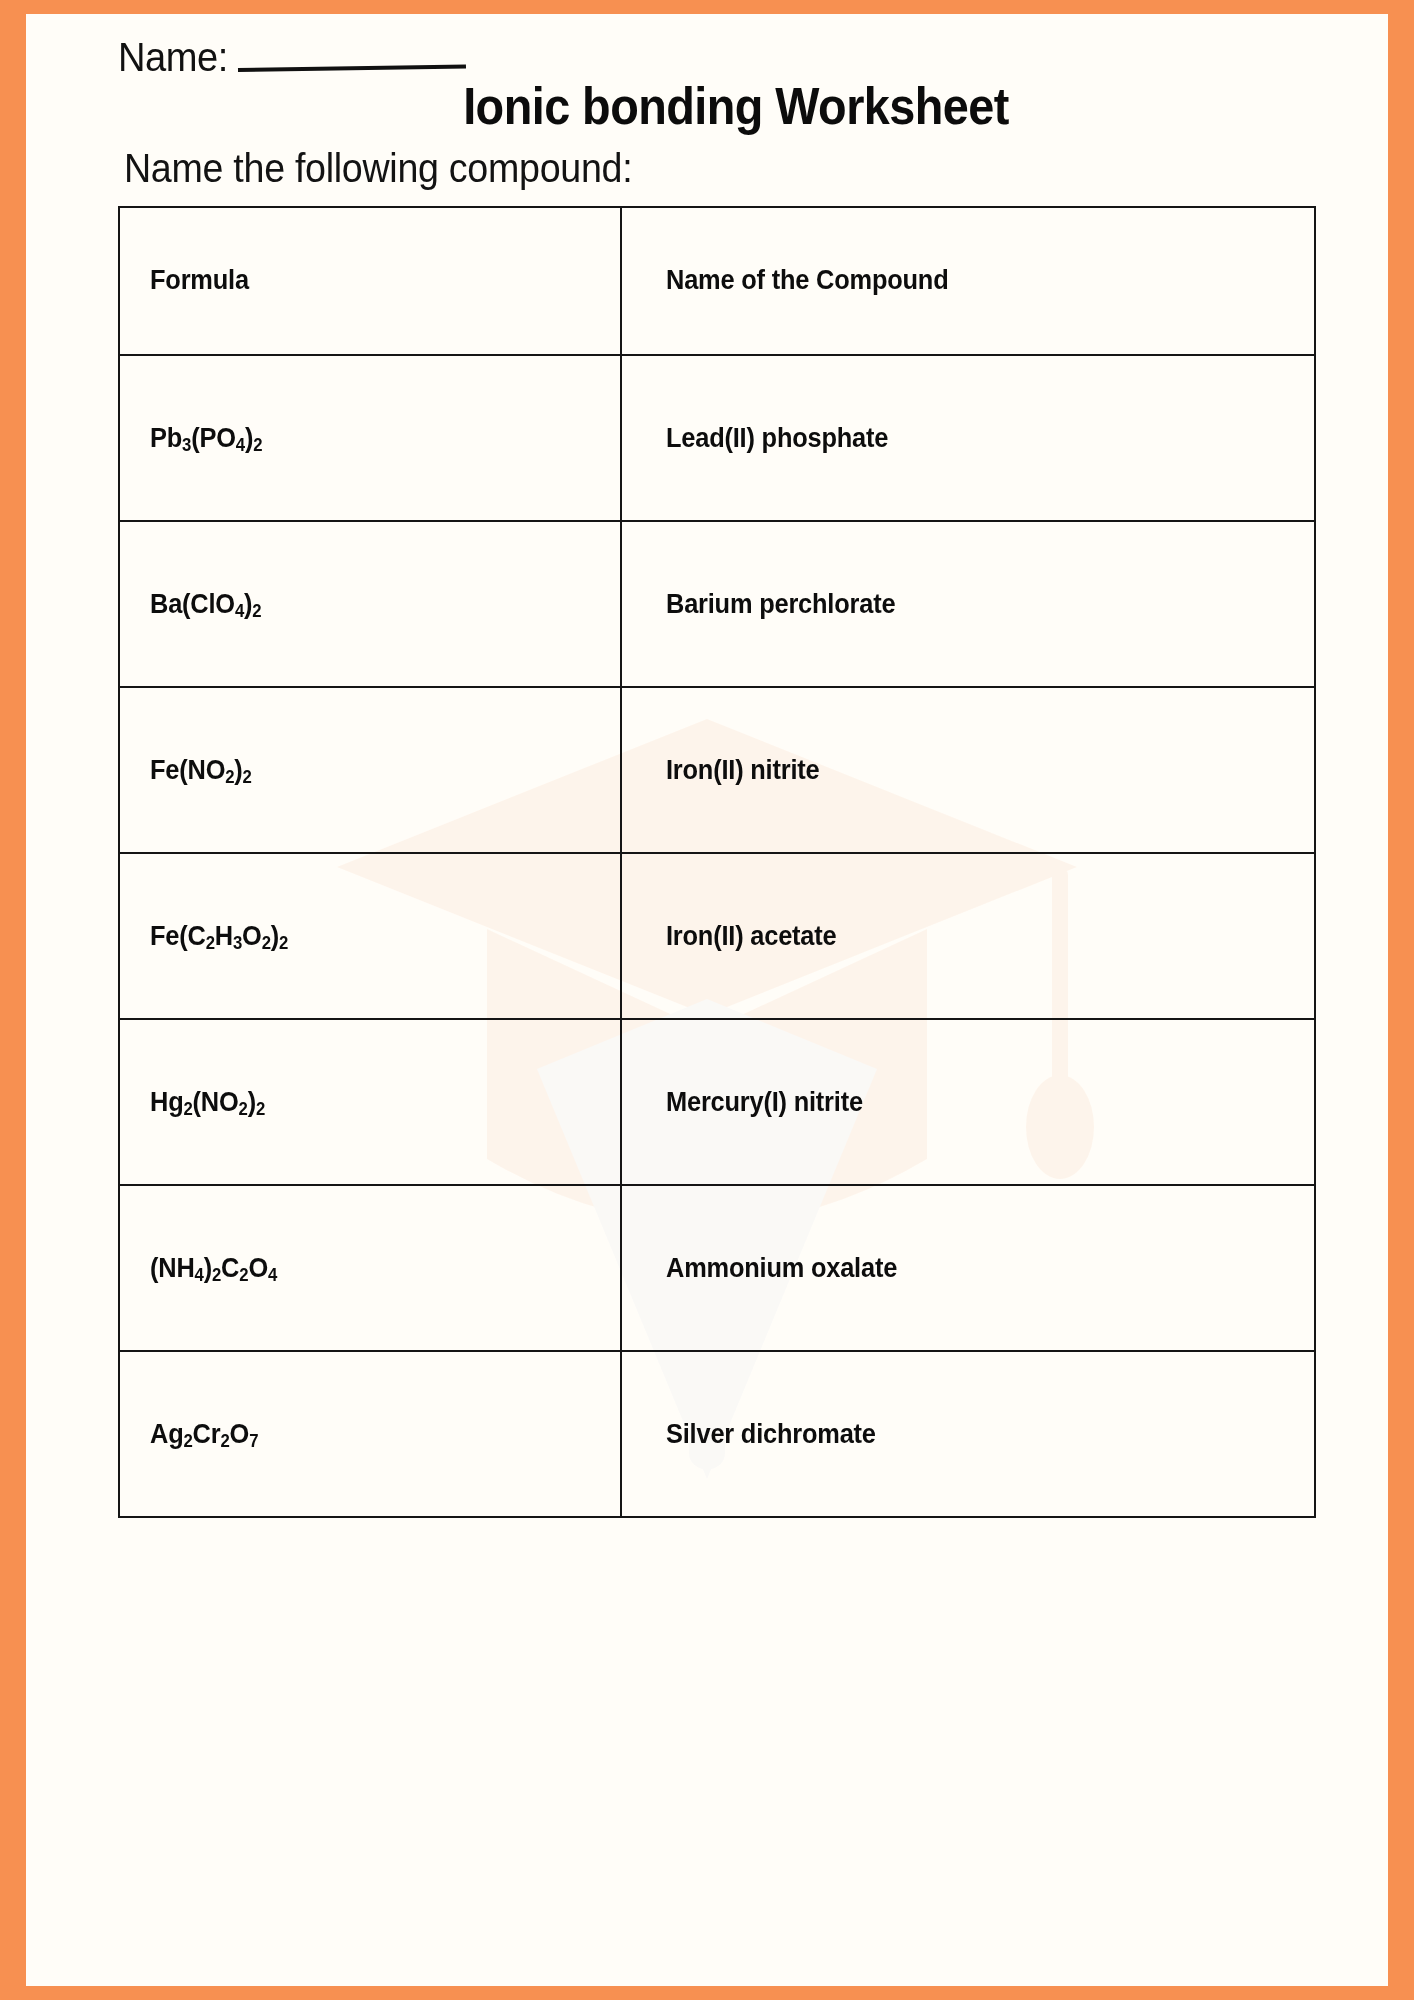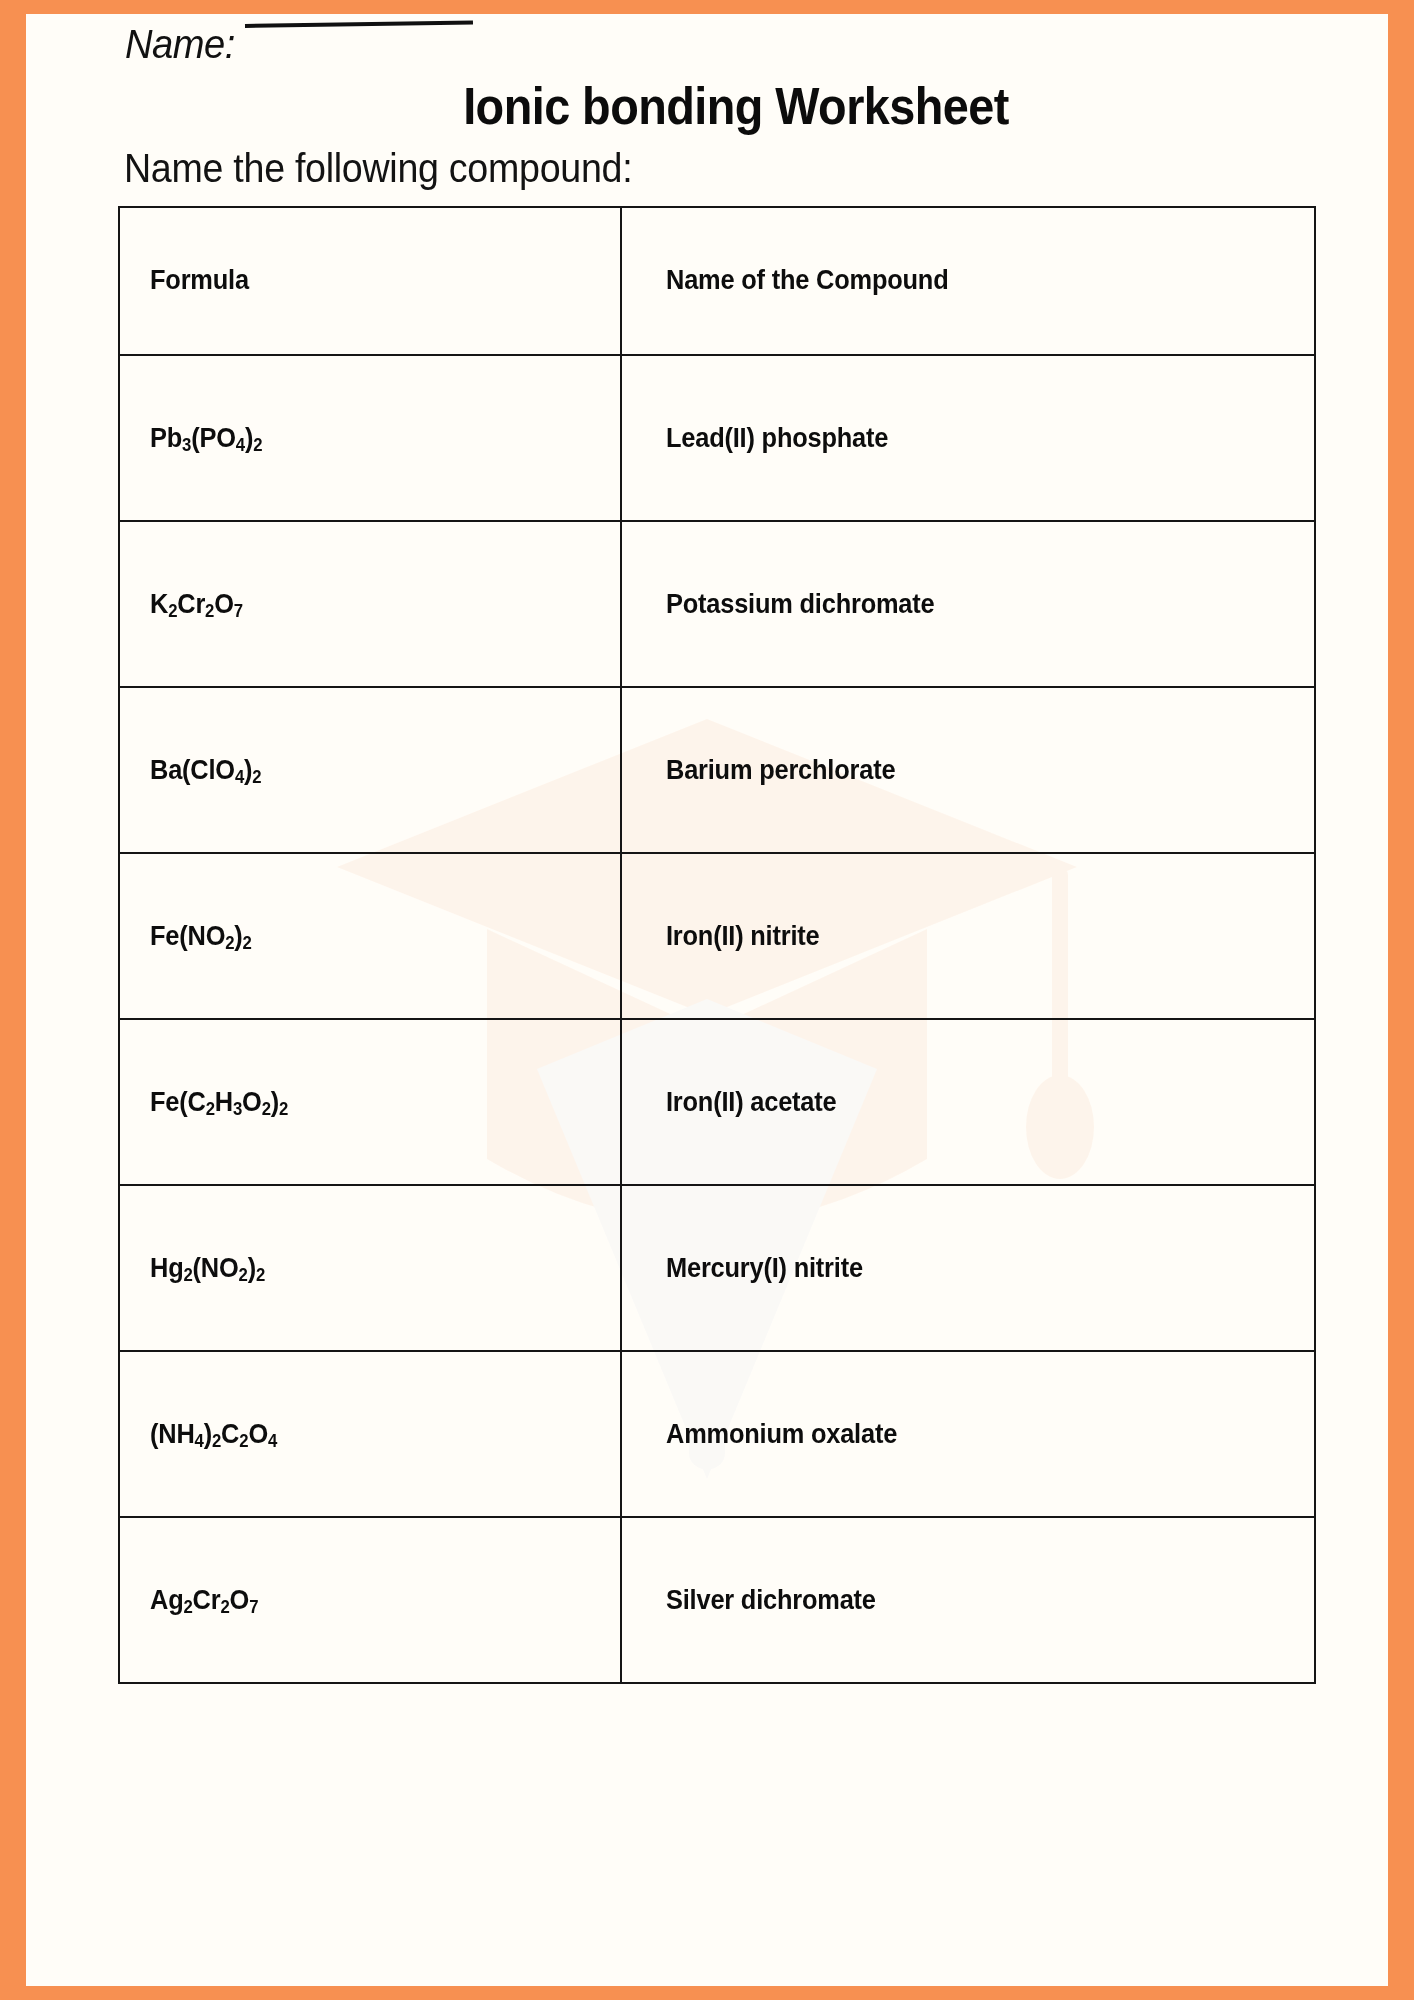--- a/index.html
+++ b/index.html
@@ -48,24 +48,23 @@
   
   .content {
     position: relative;
     z-index: 2;
     padding: 10px 64px 0 64px;
   }
 
   
   .name-row {
     display: flex;
-    align-items: flex-start;
-    margin-left: 35px;
+    align-items: flex-end;
+    margin-left: 28px;
     height: 54px;
-    font-style: italic;
   }
   .name-label {
     font-family: "Liberation Sans", sans-serif;
     font-weight: 400;
     font-size: 41px;
     letter-spacing: -0.5px;
     color: #111111;
     line-height: 1;
     transform: scaleX(0.93);
     transform-origin: left bottom;
@@ -206,28 +205,20 @@
 
             <tr class="data-row">
               <td class="col-formula">
                 <div class="cell-text">Pb<sub>3</sub>(PO<sub>4</sub>)<sub>2</sub></div>
               </td>
               <td class="col-name">
                 <div class="cell-text">Lead(II) phosphate</div>
               </td>
             </tr>
 
-            <tr class="data-row">
-              <td class="col-formula">
-                <div class="cell-text">K<sub>2</sub>Cr<sub>2</sub>O<sub>7</sub></div>
-              </td>
-              <td class="col-name">
-                <div class="cell-text">Potassium dichromate</div>
-              </td>
-            </tr>
 
             <tr class="data-row">
               <td class="col-formula">
                 <div class="cell-text">Ba(ClO<sub>4</sub>)<sub>2</sub></div>
               </td>
               <td class="col-name">
                 <div class="cell-text">Barium perchlorate</div>
               </td>
             </tr>
 

